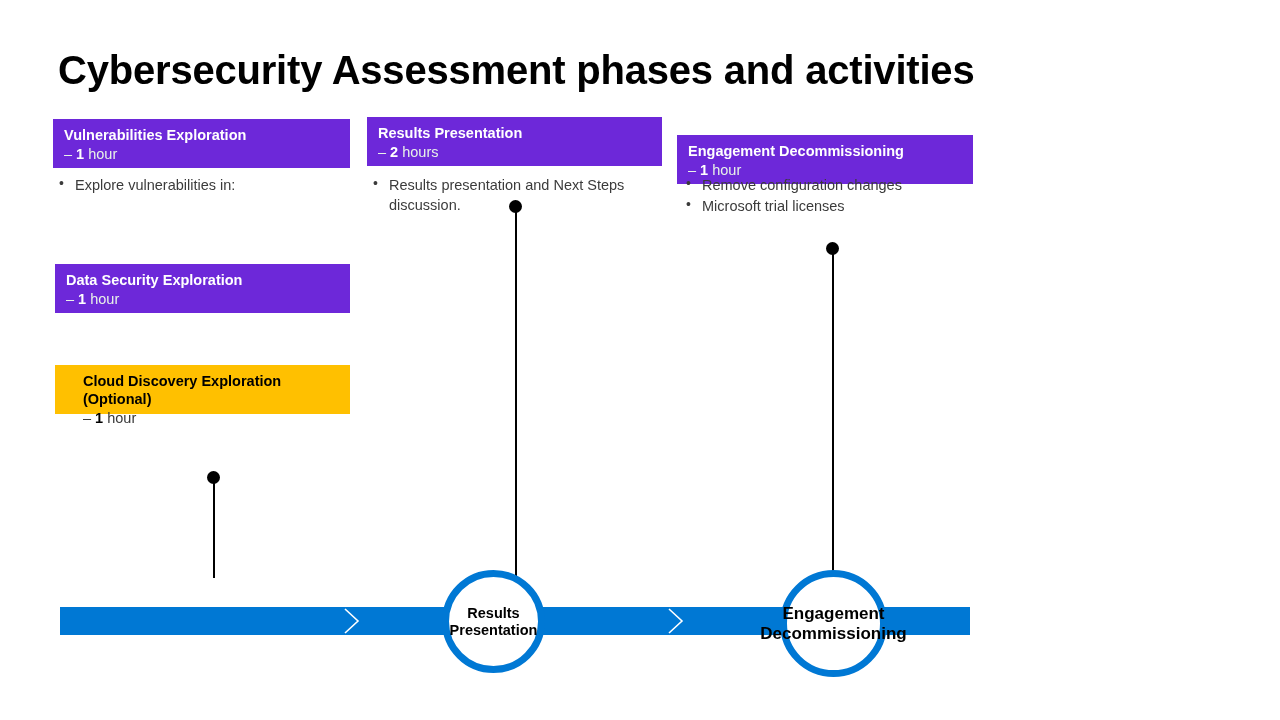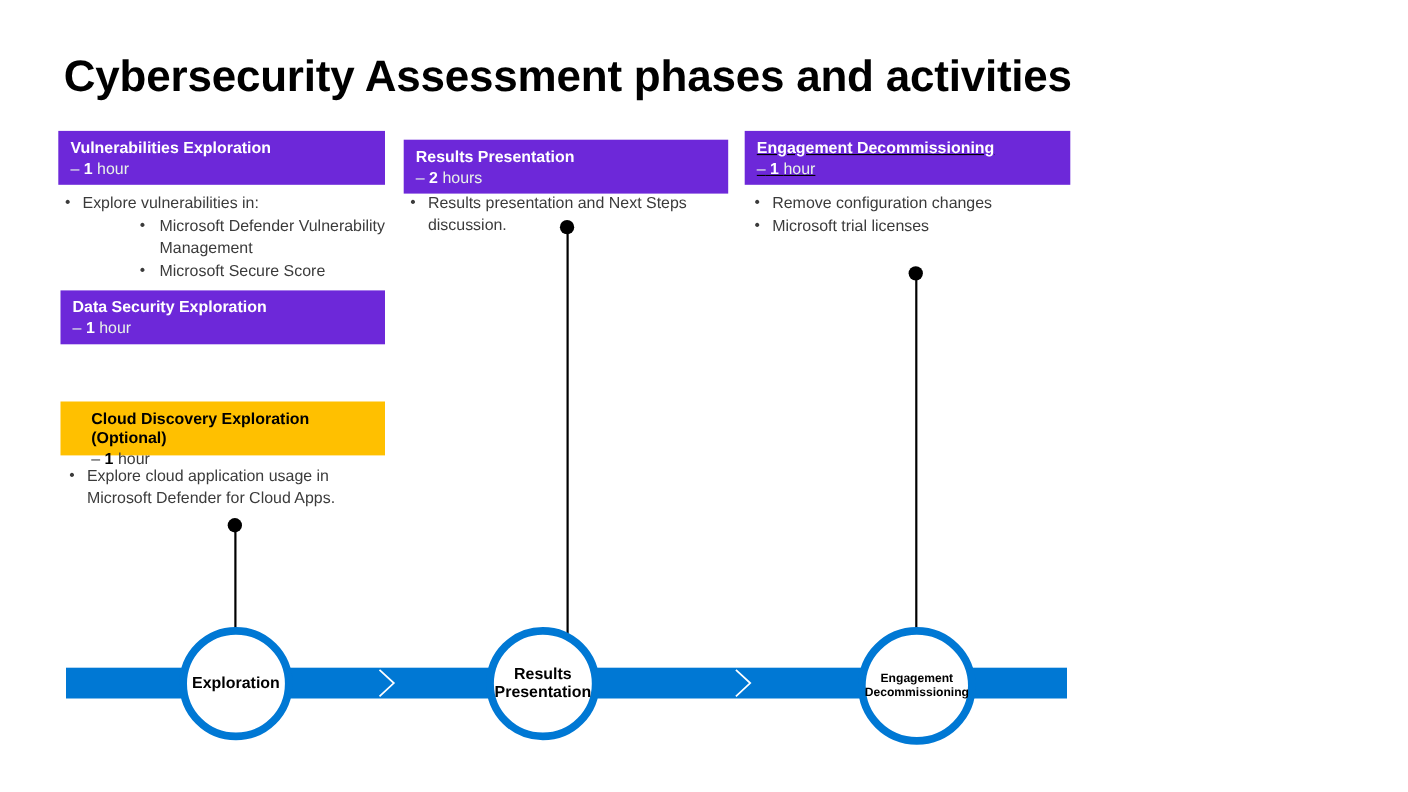--- a/index.html
+++ b/index.html
@@ -125,21 +125,21 @@
     justify-content: center;
     text-align: center;
   }
   .node-label {
     font-weight: bold;
     color: #000000;
     line-height: 1.15;
     padding: 0 4px;
   }
   .node-label.lg { font-size: 14.5px; }
-  .node-label.sm { font-size: 11px; }
+  .node-label.sm { font-size: 17px; }
 
   
   .connector-line {
     position: absolute;
     width: 2px;
     background: #000000;
   }
   .connector-dot {
     position: absolute;
     width: 13px;
@@ -157,57 +157,48 @@
 
   <div class="phase-box green" style="left:53px; top:119px; width:297px; height:49px;">
     <span class="phase-title">Vulnerabilities Exploration</span>
     <span class="phase-duration"><span>–</span>&nbsp;<span class="num">1</span>&nbsp;<span>hour</span></span>
   </div>
 
   <div class="bullets" style="left:53px; top:175px; width:310px;">
     <ul>
       <li>
         <span>Explore vulnerabilities in:</span>
-        <ul class="sub">
-          <li><span>Microsoft Defender Vulnerability Management</span></li>
-          <li><span>Microsoft Secure Score</span></li>
-        </ul>
       </li>
     </ul>
   </div>
 
   <div class="phase-box green" style="left:55px; top:264px; width:295px; height:49px;">
     <span class="phase-title">Data Security Exploration</span>
     <span class="phase-duration"><span>–</span>&nbsp;<span class="num">1</span>&nbsp;<span>hour</span></span>
   </div>
 
 
   <div class="phase-box yellow" style="left:55px; top:365px; width:295px; height:49px;padding-left:28px;">
     <span class="phase-title">Cloud Discovery Exploration (Optional)</span>
     <span class="phase-duration"><span>–</span>&nbsp;<span class="num">1</span>&nbsp;<span>hour</span></span>
   </div>
 
-  <div class="bullets" style="left:57px; top:423px; width:300px;">
-    <ul>
-      <li><span>Explore cloud application usage in Microsoft Defender for Cloud Apps.</span></li>
-    </ul>
-  </div>
-
-  <div class="phase-box green" style="left:367px; top:127px; width:295px; height:49px;">
+
+  <div class="phase-box green" style="left:367px; top:117px; width:295px; height:49px;">
     <span class="phase-title">Results Presentation</span>
     <span class="phase-duration"><span>–</span>&nbsp;<span class="num">2</span>&nbsp;<span>hours</span></span>
   </div>
 
   <div class="bullets" style="left:367px; top:175px; width:280px;">
     <ul>
       <li><span>Results presentation and Next Steps discussion.</span></li>
     </ul>
   </div>
 
-  <div class="phase-box green" style="left:677px; top:119px; width:296px; height:49px;text-decoration:underline;">
+  <div class="phase-box green" style="left:677px; top:135px; width:296px; height:49px;">
     <span class="phase-title">Engagement Decommissioning</span>
     <span class="phase-duration"><span>–</span>&nbsp;<span class="num">1</span>&nbsp;<span>hour</span></span>
   </div>
 
   <div class="bullets" style="left:680px; top:175px; width:300px;">
     <ul>
       <li><span>Remove configuration changes</span></li>
       <li><span>Microsoft trial licenses</span></li>
     </ul>
   </div>
@@ -230,23 +221,20 @@
     <svg width="20" height="28" viewBox="0 0 20 28">
       <polyline points="3,2 16,14 3,26" fill="none" stroke="#FFFFFF" stroke-width="1.6"></polyline>
     </svg>
   </div>
   <div class="chevron" style="left:666px; top:607px;">
     <svg width="20" height="28" viewBox="0 0 20 28">
       <polyline points="3,2 16,14 3,26" fill="none" stroke="#FFFFFF" stroke-width="1.6"></polyline>
     </svg>
   </div>
 
-  <div class="node-circle" style="left:163px; top:570px; width:103px; height:103px;">
-    <span class="node-label lg">Exploration</span>
-  </div>
 
   <div class="node-circle" style="left:442px; top:570px; width:103px; height:103px;">
     <span class="node-label lg">Results<br>Presentation</span>
   </div>
 
   <div class="node-circle" style="left:780px; top:570px; width:107px; height:107px;">
     <span class="node-label sm">Engagement<br>Decommissioning</span>
   </div>
 
 </div>

